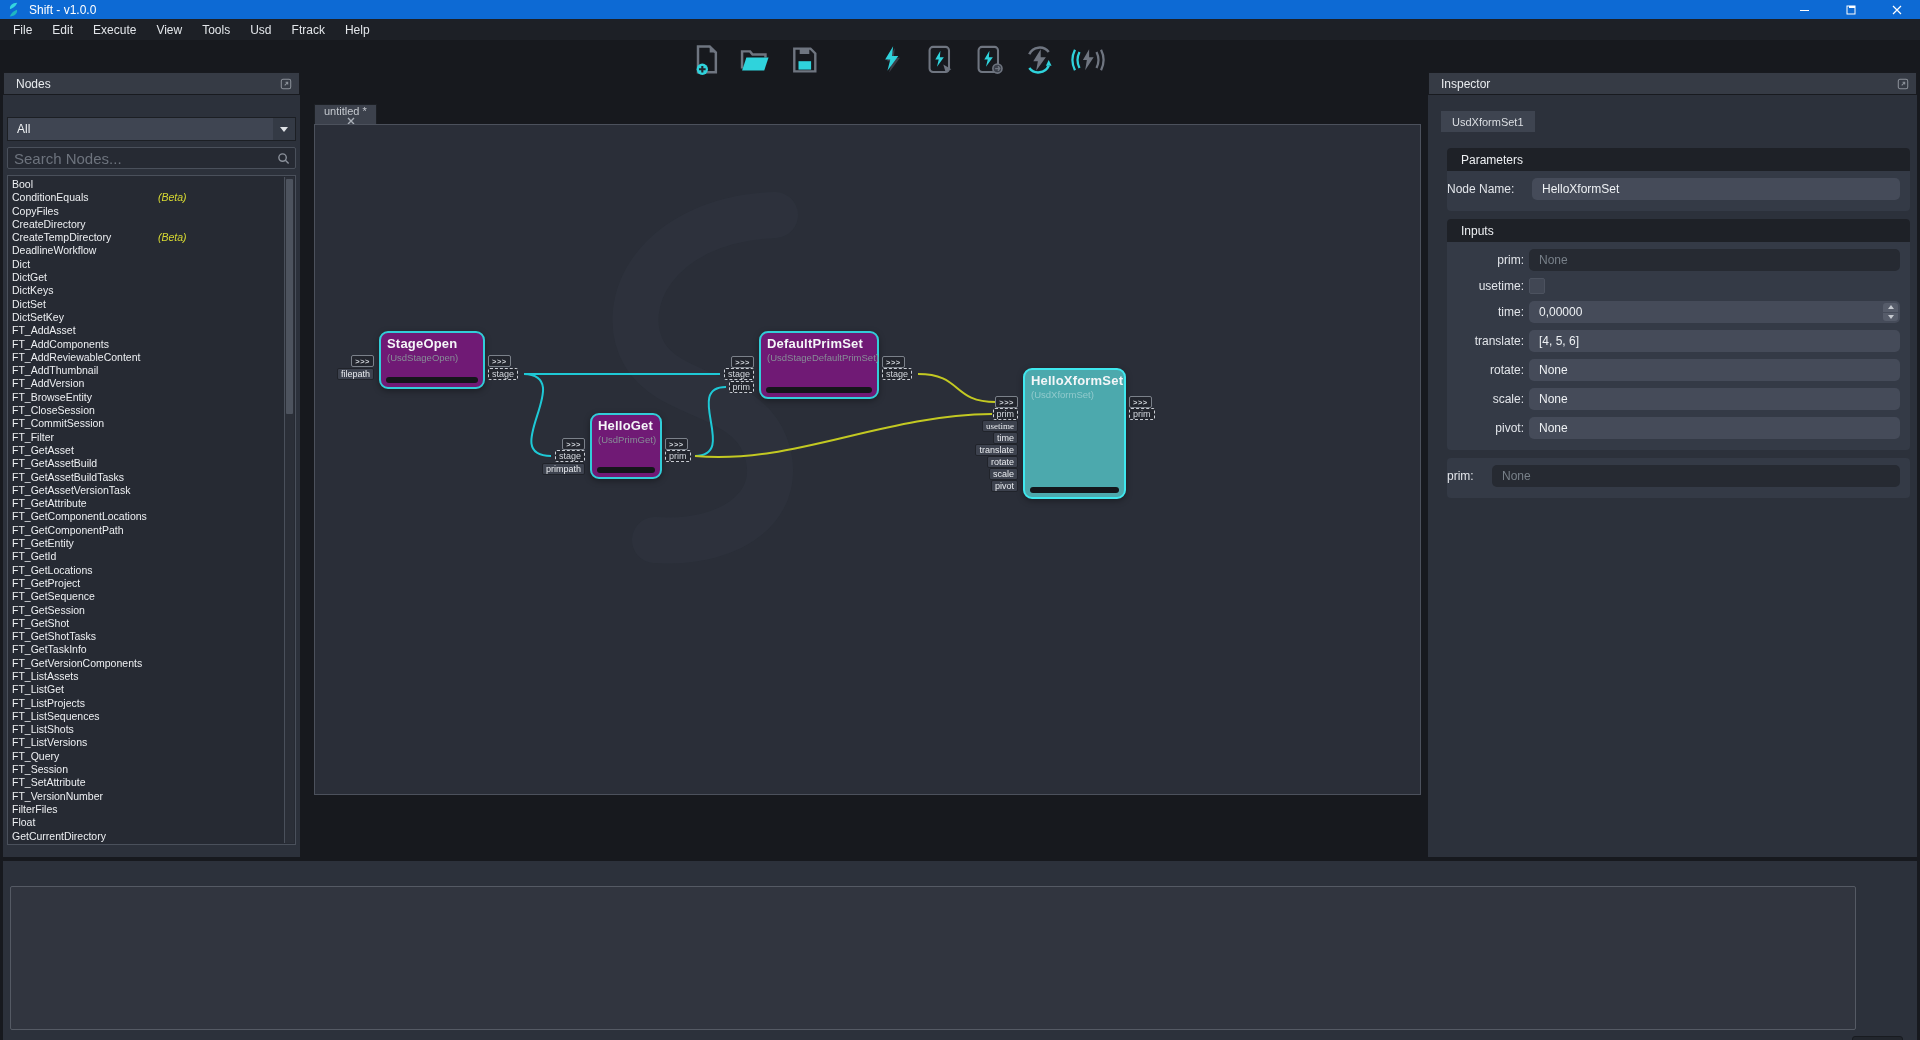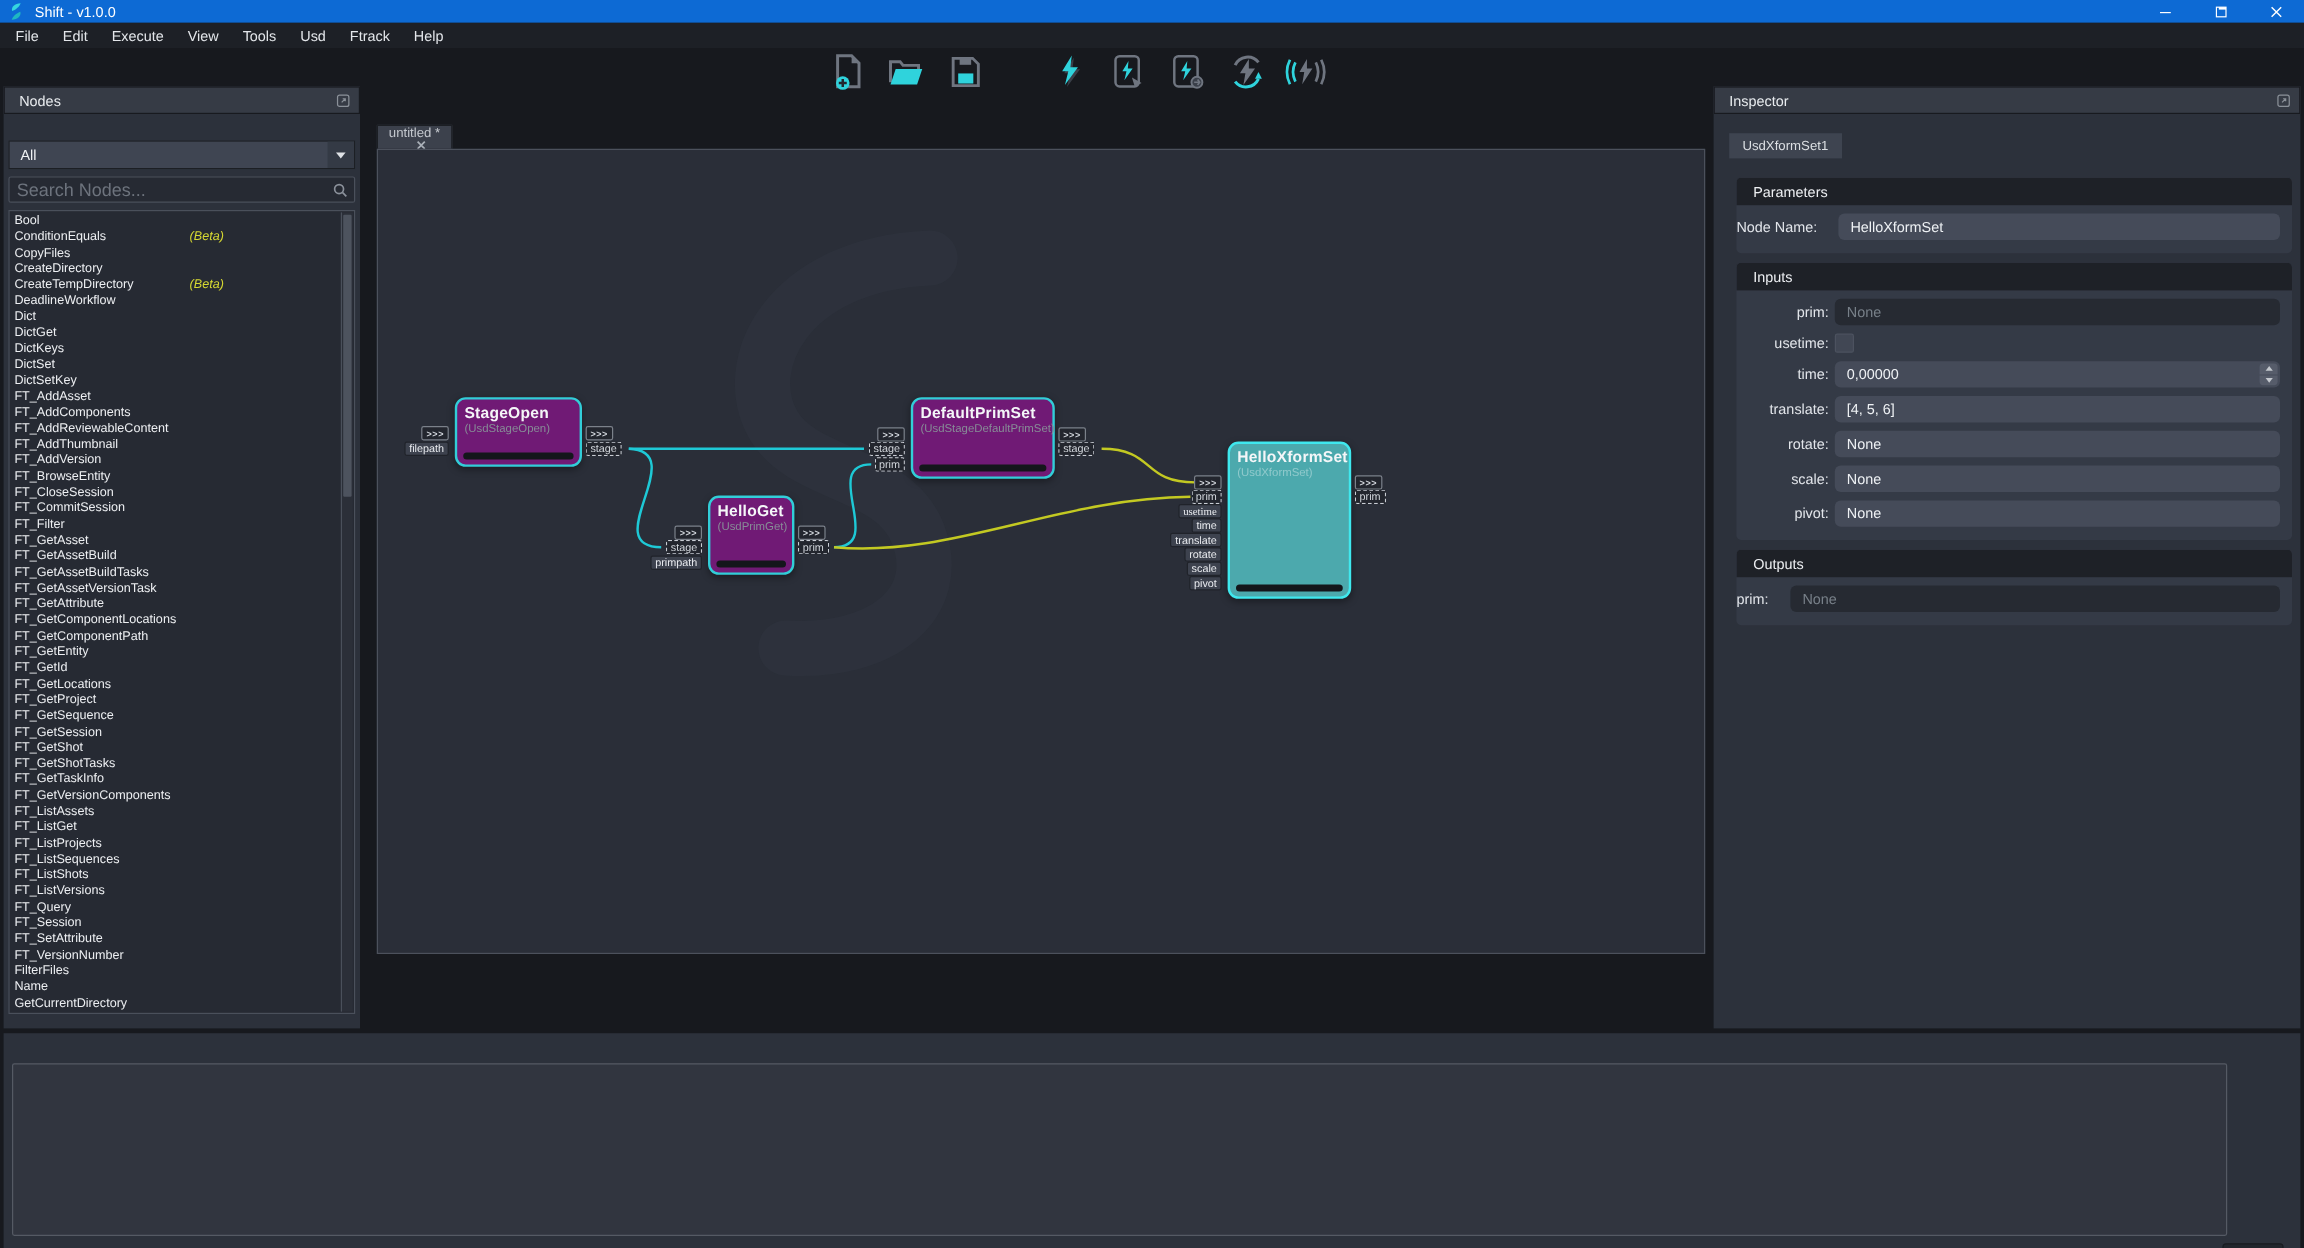--- a/index.html
+++ b/index.html
@@ -219,21 +219,21 @@
         <div class="nli"><span>FT_ListGet</span></div>
         <div class="nli"><span>FT_ListProjects</span></div>
         <div class="nli"><span>FT_ListSequences</span></div>
         <div class="nli"><span>FT_ListShots</span></div>
         <div class="nli"><span>FT_ListVersions</span></div>
         <div class="nli"><span>FT_Query</span></div>
         <div class="nli"><span>FT_Session</span></div>
         <div class="nli"><span>FT_SetAttribute</span></div>
         <div class="nli"><span>FT_VersionNumber</span></div>
         <div class="nli"><span>FilterFiles</span></div>
-        <div class="nli"><span>Name</span></div>
+        <div class="nli"><span>Float</span></div>
         <div class="nli"><span>GetCurrentDirectory</span></div>
         <div class="nli"><span>GetEnvironmentVariable</span></div>
         <div class="vscroll">
         <div class="vscroll-thumb"></div>
       </div>
     </div>
   </div>
 
   <div class="toolbar">
     <div class="tbtn">
@@ -423,21 +423,20 @@
           <div class="irow">
             <div class="irow-label lab-right" style="width: 82px;">scale:</div>
             <input class="field" type="text" value="None" style="">
           </div>
           <div class="irow">
             <div class="irow-label lab-right" style="width: 82px;">pivot:</div>
             <input class="field" type="text" value="None" style="">
           </div>
         </div>
         <div class="section">
-          <div class="section-header">Outputs</div>
           <div class="irow">
             <div class="irow-label" style="width: 45px;">prim:</div>
             <input class="field disabled" type="text" disabled="" value="None" style="">
           </div>
         </div>
       </div>
   </div>
 
   <div class="panel" id="logger">
     <div class="log-box"></div>

